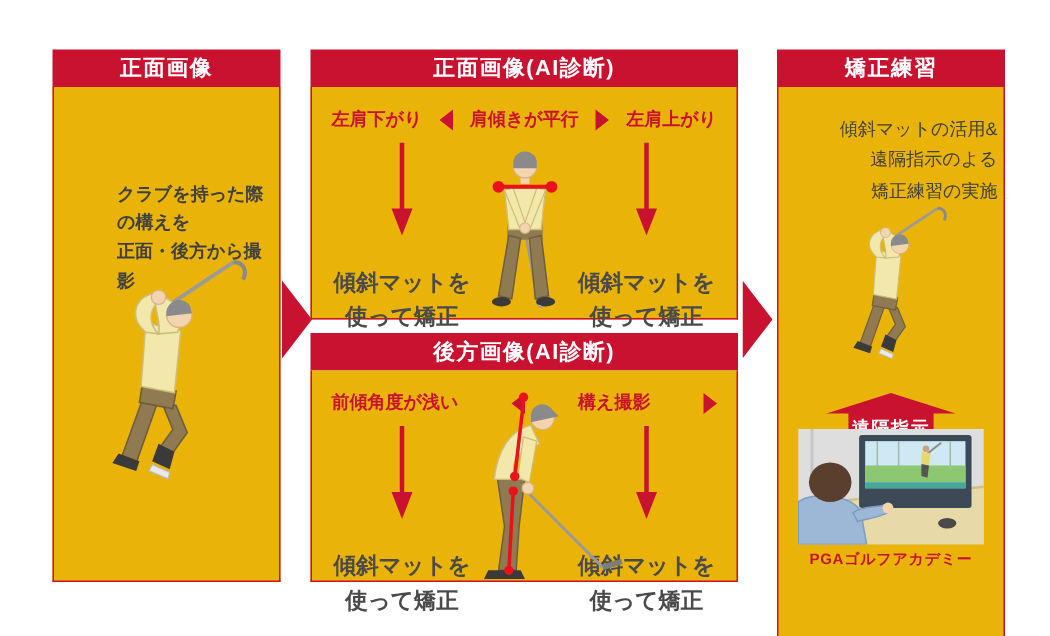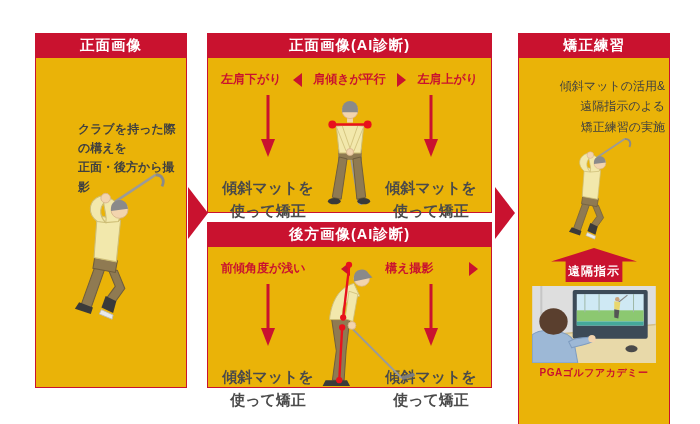--- a/index.html
+++ b/index.html
@@ -52,21 +52,21 @@
 
   .front-golfer{position:absolute;top:40px;left:50%;transform:translateX(-50%);}
   .rear-golfer{position:absolute;top:10px;left:50%;transform:translateX(-50%);}
 
   .practice-text{
     margin-top:18px;padding:0 4px;text-align:right;
     font-size:12px;font-weight:normal;color:var(--ink);line-height:1.7;
   }
   .practice-golfer{position:absolute;top:72px;left:50%;transform:translateX(-50%);}
   .remote-arrow{
-    position:absolute;top:190px;left:50%;transform:translateX(-50%);
+    position:absolute;top:204px;left:50%;transform:translateX(-50%);
     width:86px;height:34px;background:var(--red);
     clip-path:polygon(0 40%,50% 0,100% 40%,83% 40%,83% 100%,17% 100%,17% 40%);
     display:flex;align-items:flex-end;justify-content:center;
   }
   .remote-arrow span{color:#fff;font-weight:bold;font-size:12px;line-height:1;padding-bottom:5px;letter-spacing:1px;}
   .pc-scene{position:absolute;top:228px;left:50%;transform:translateX(-50%);}
   .practice-caption{
     position:absolute;top:308px;left:0;width:100%;text-align:center;
     color:var(--red);font-weight:bold;font-size:10px;letter-spacing:0.5px;
   }

